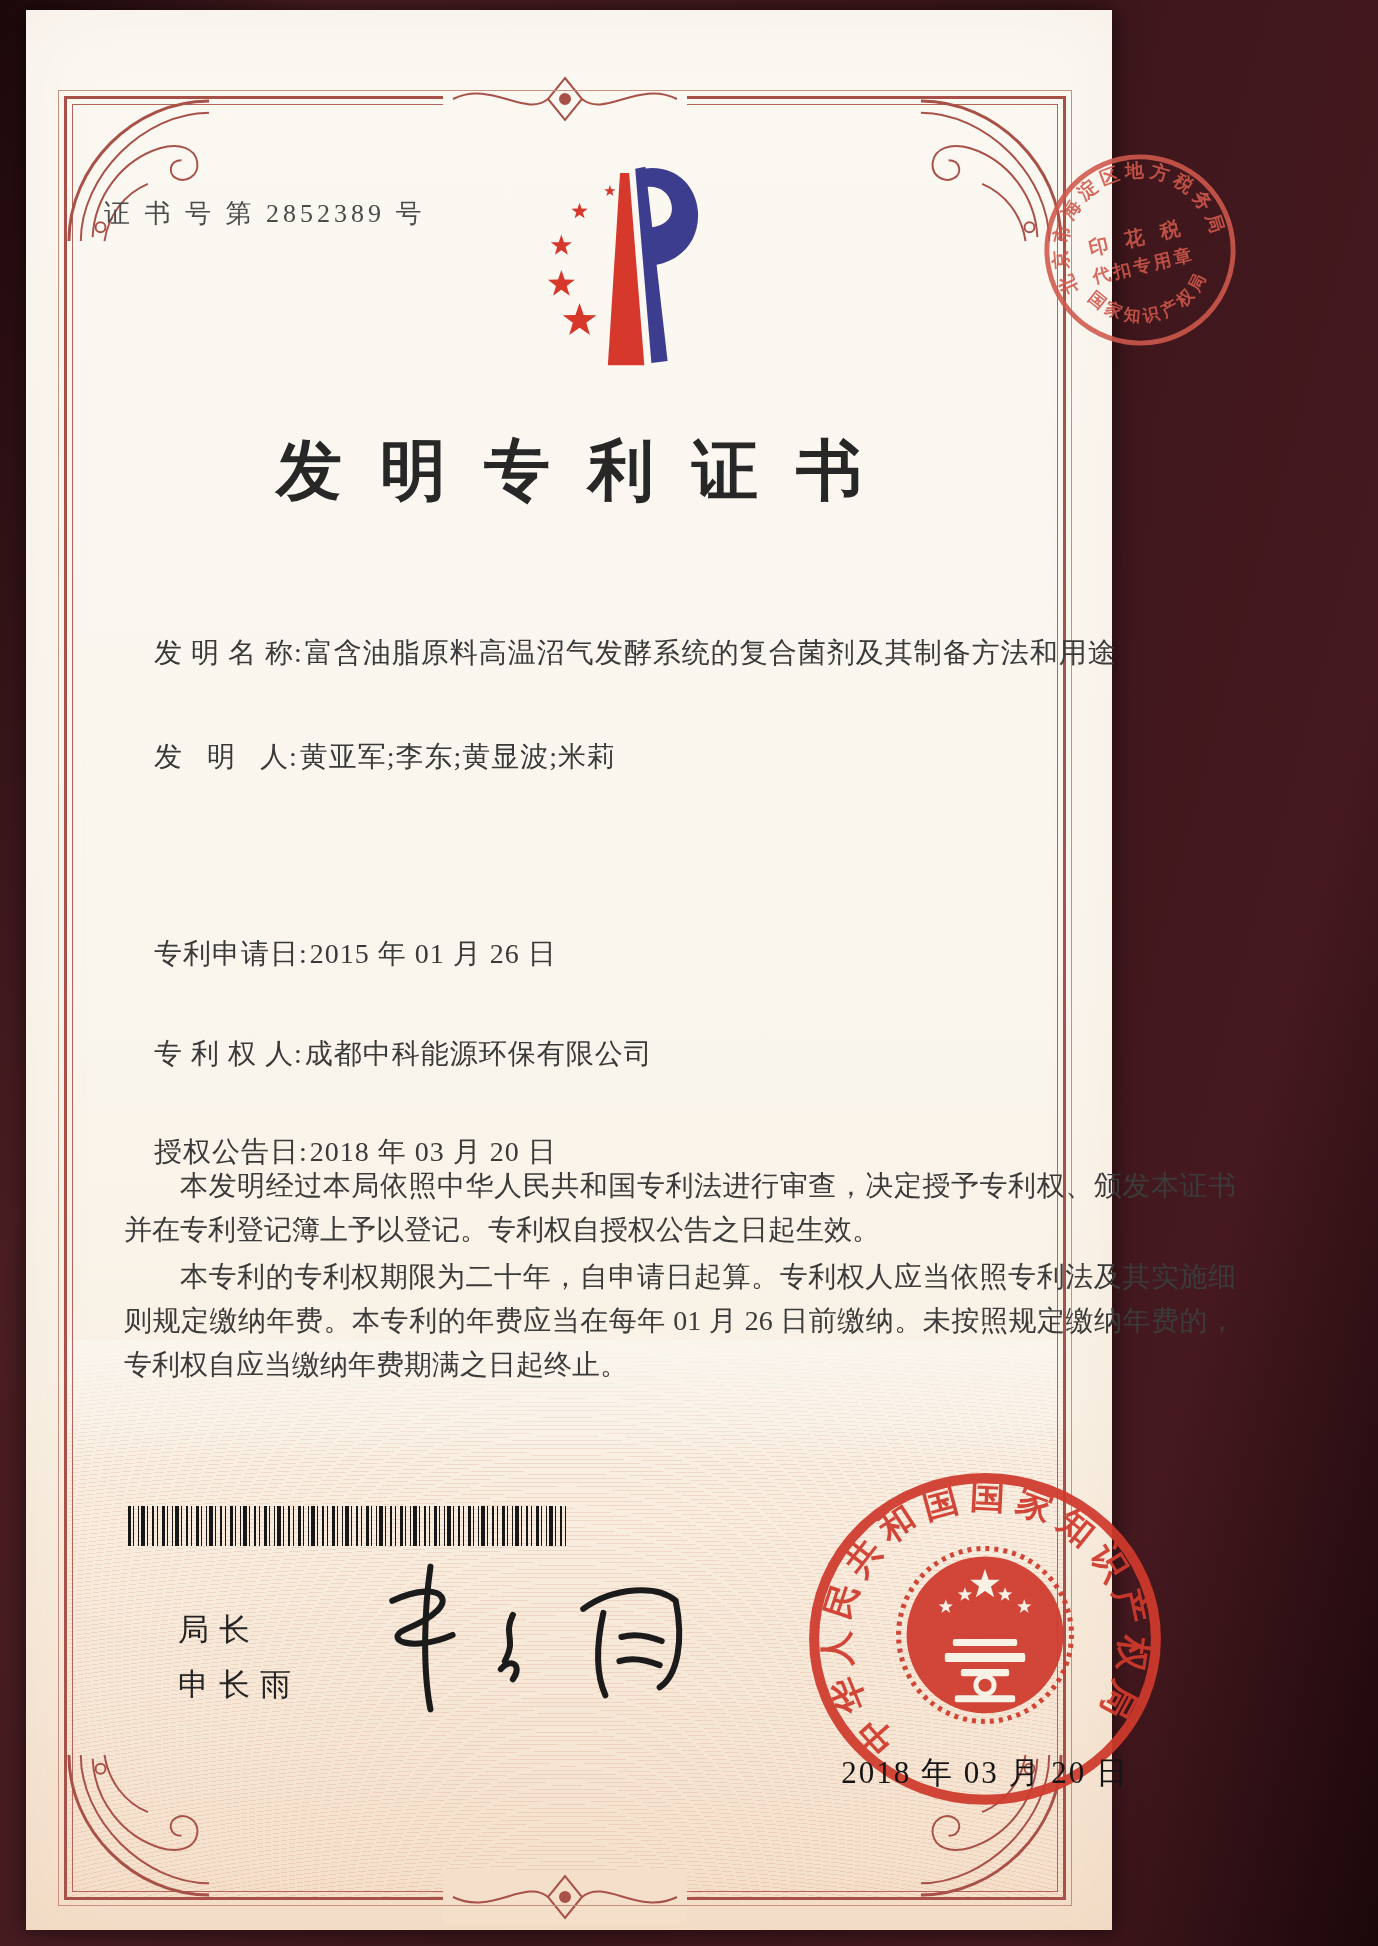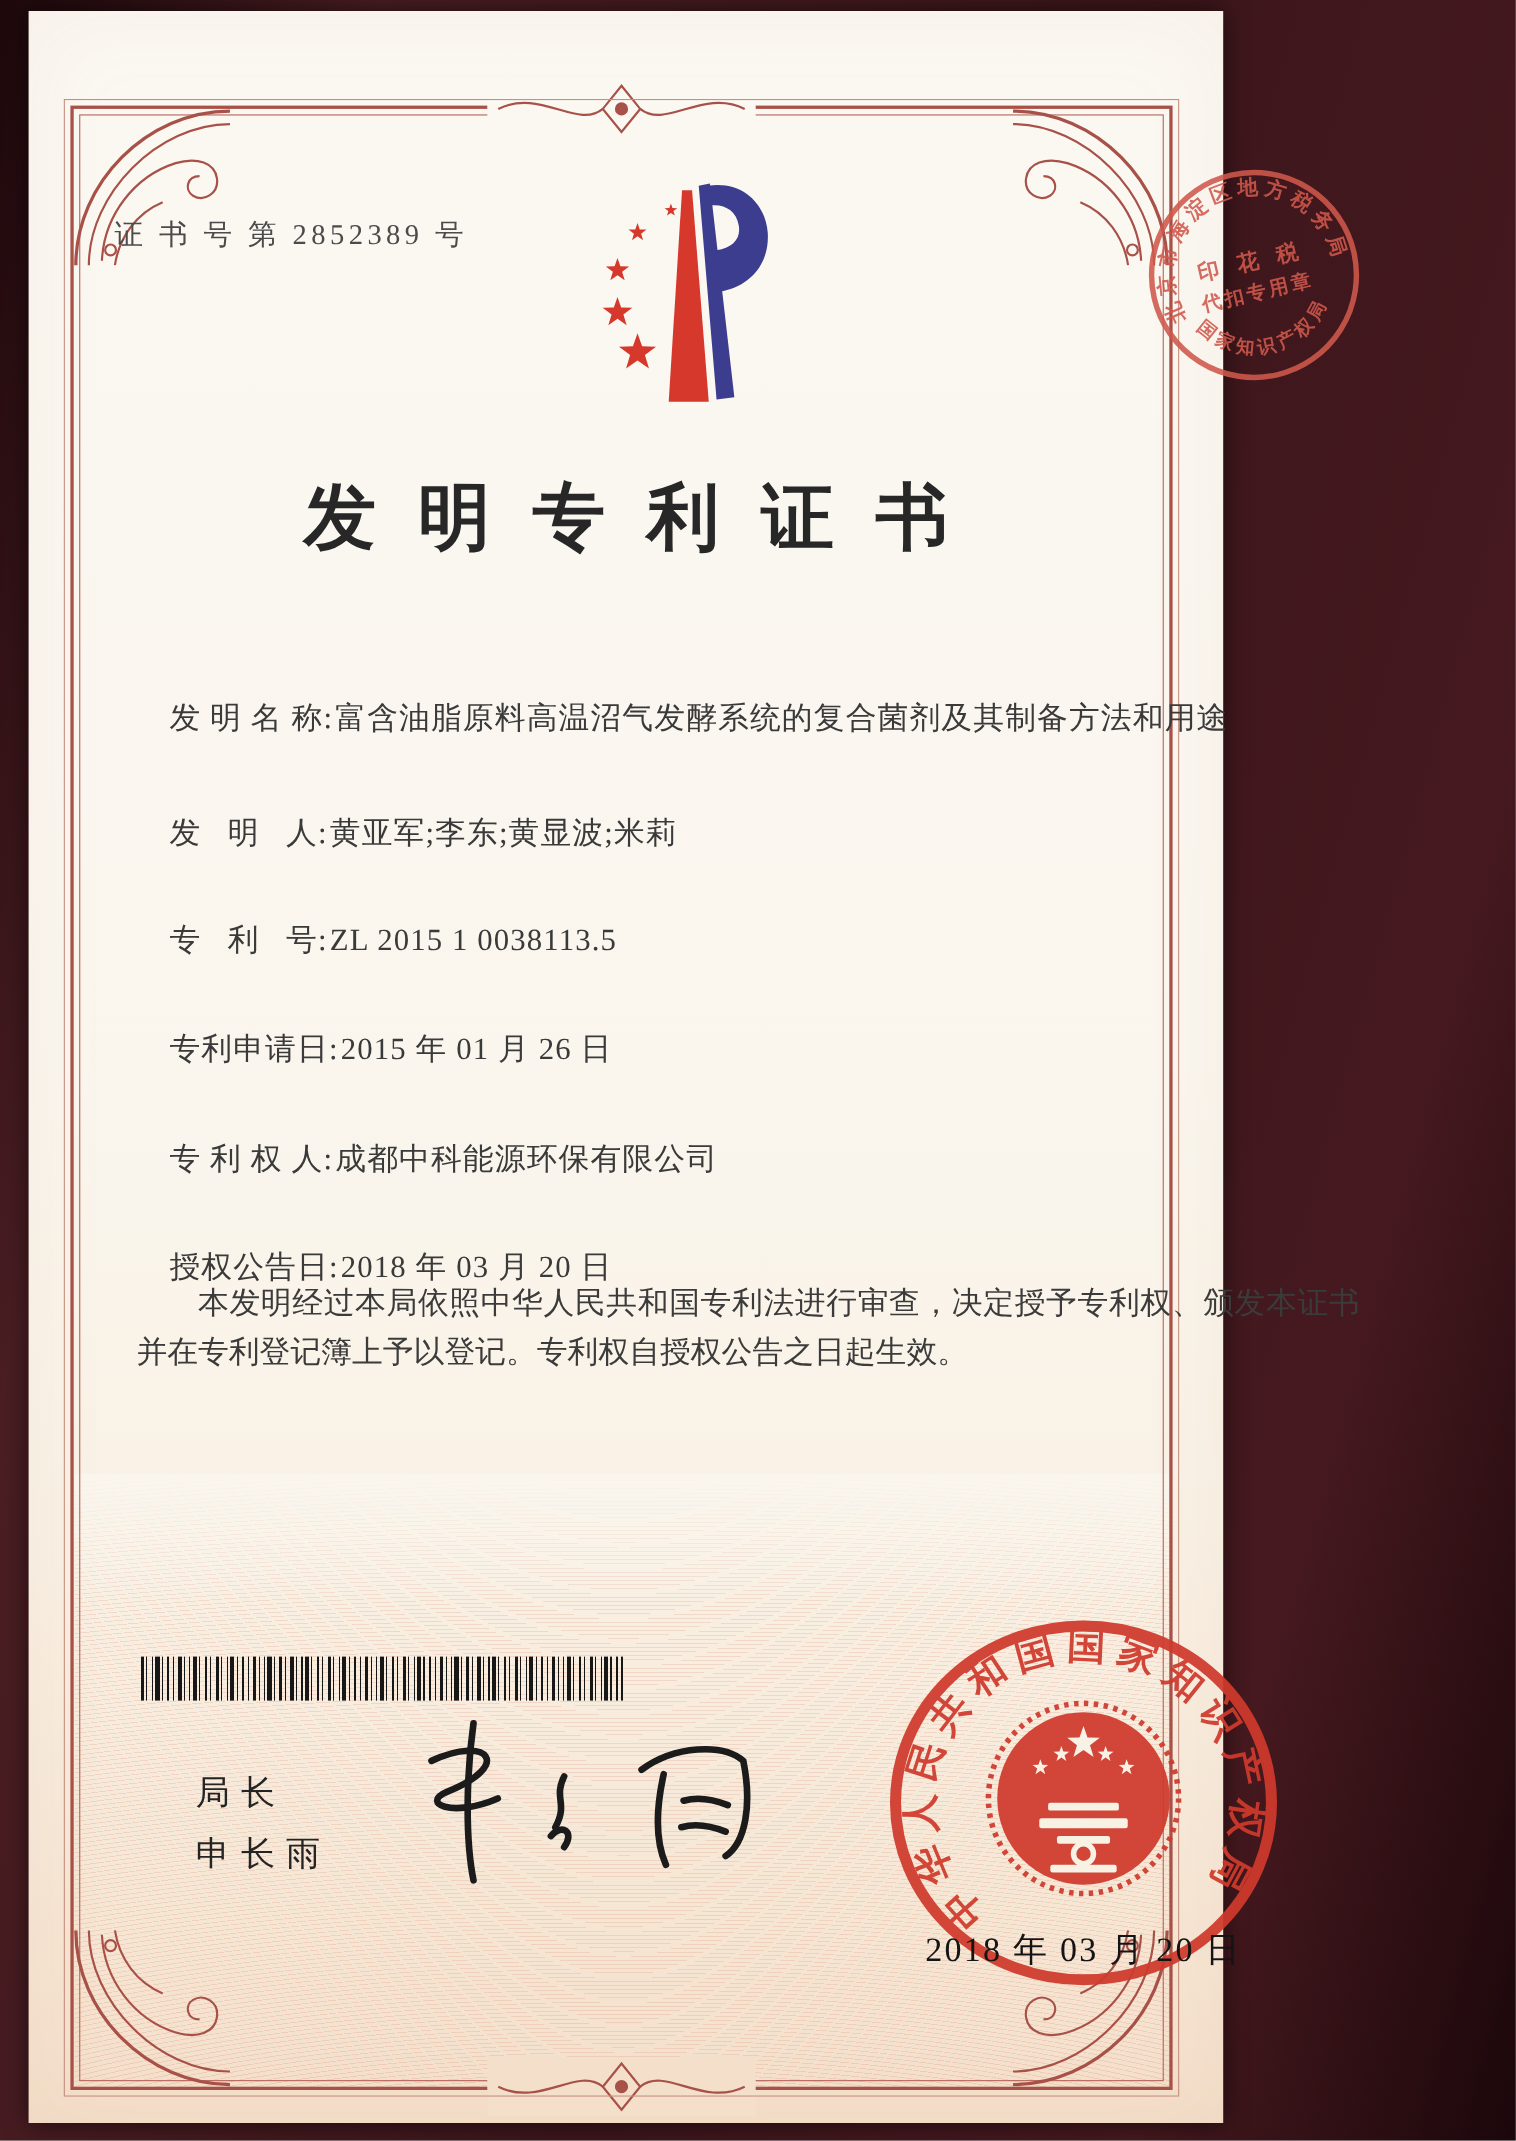--- a/index.html
+++ b/index.html
@@ -168,35 +168,33 @@
   </div>
 
   <div class="title">发明专利证书</div>
 
   <div class="row r1">
     <span class="lab">发 明 名 称:</span><span class="val">富含油脂原料高温沼气发酵系统的复合菌剂及其制备方法和用途</span>
   </div>
   <div class="row r2">
     <span class="lab">发   明   人:</span><span class="val">黄亚军;李东;黄显波;米莉</span>
   </div>
-  <div class="row r3">
-    <span class="lab">专   利   号:</span><span class="val">ZL 2015 1 0038113.5</span>
-  </div>
   <div class="row r4">
     <span class="lab">专利申请日:</span><span class="val">2015 年 01 月 26 日</span>
   </div>
   <div class="row r5">
     <span class="lab">专 利 权 人:</span><span class="val">成都中科能源环保有限公司</span>
   </div>
   <div class="row r6">
     <span class="lab">授权公告日:</span><span class="val">2018 年 03 月 20 日</span>
   </div>
 
   <div class="paras">
     <p>本发明经过本局依照中华人民共和国专利法进行审查，决定授予专利权、颁发本证书并在专利登记簿上予以登记。专利权自授权公告之日起生效。</p>
+    <p>本专利的专利权期限为二十年，自申请日起算。专利权人应当依照专利法及其实施细则规定缴纳年费。本专利的年费应当在每年 01 月 26 日前缴纳。未按照规定缴纳年费的，专利权自应当缴纳年费期满之日起终止。</p>
   </div>
 
   <div class="barcode"></div>
 
   <div class="sig-block">
     <div>局长</div>
     <div>申长雨</div>
   </div>
 
   <div class="signature">

